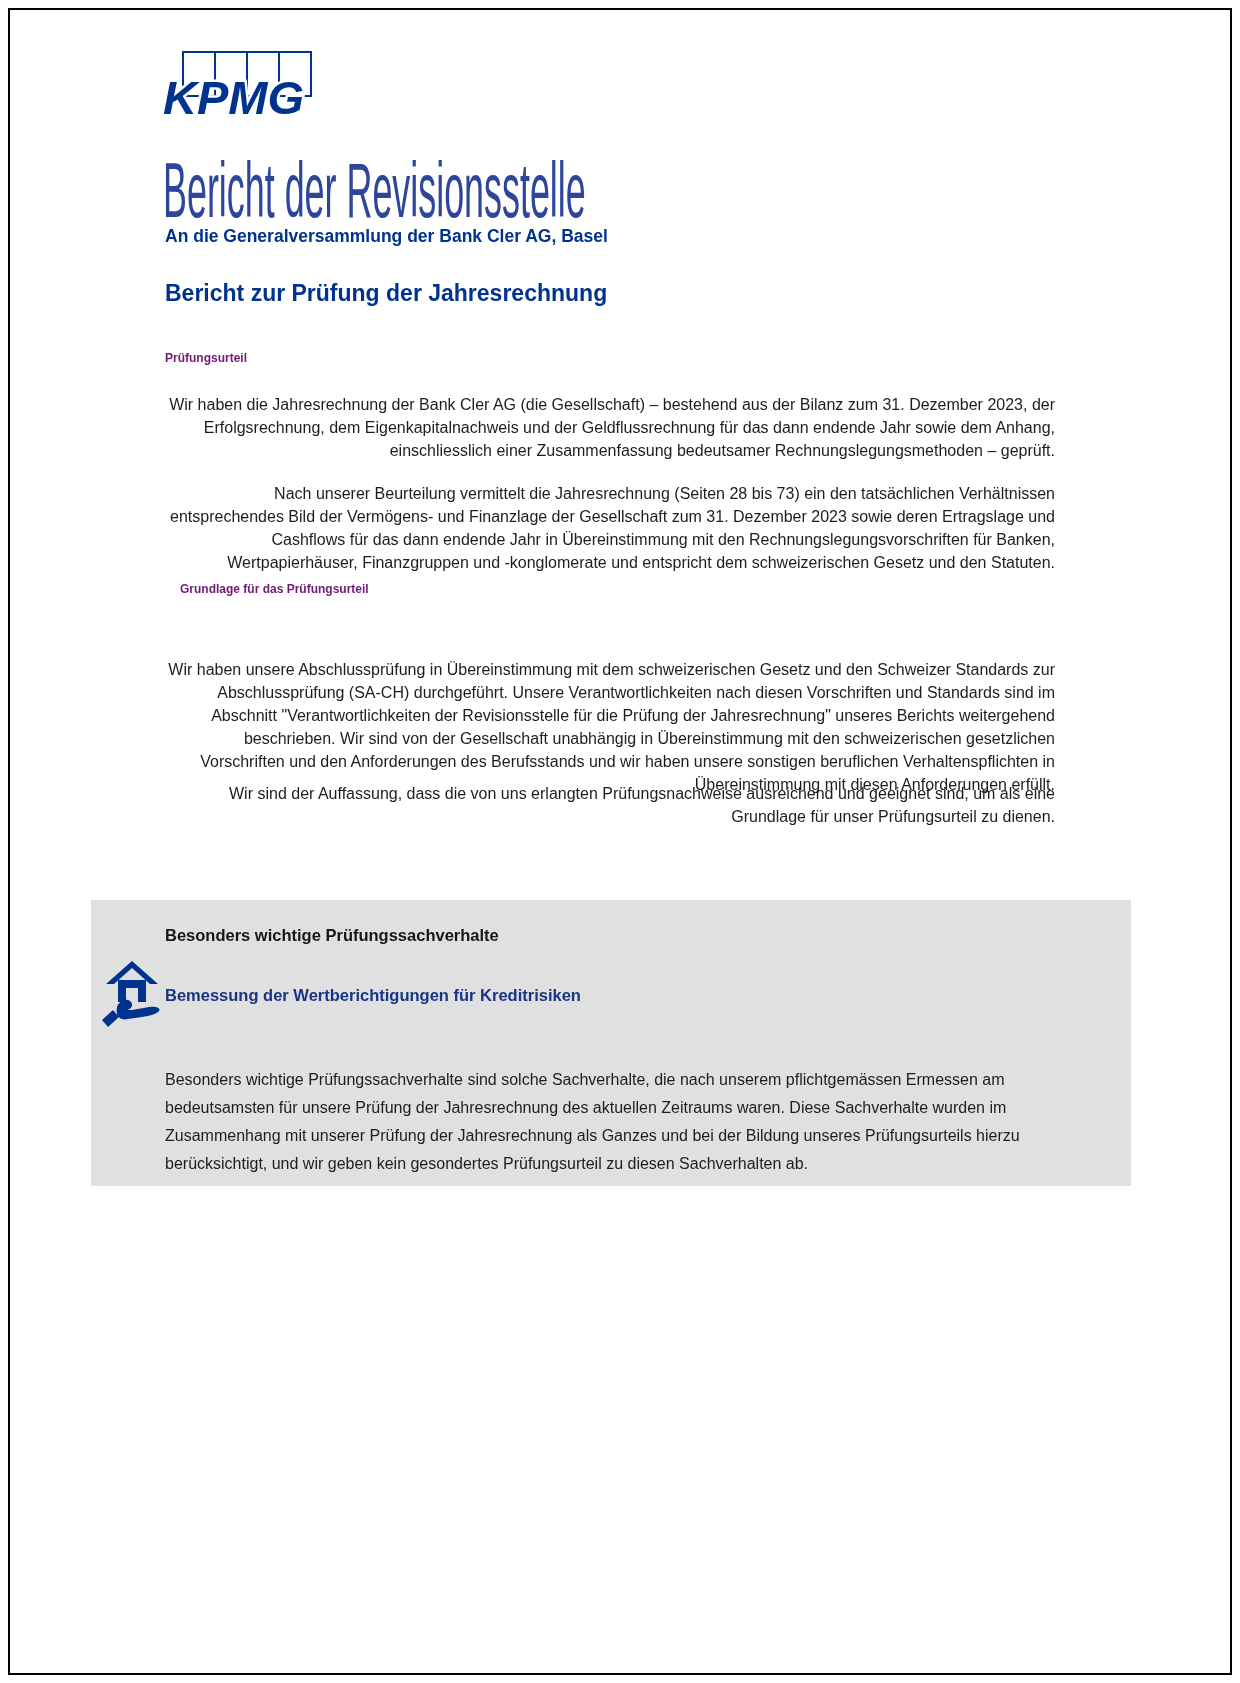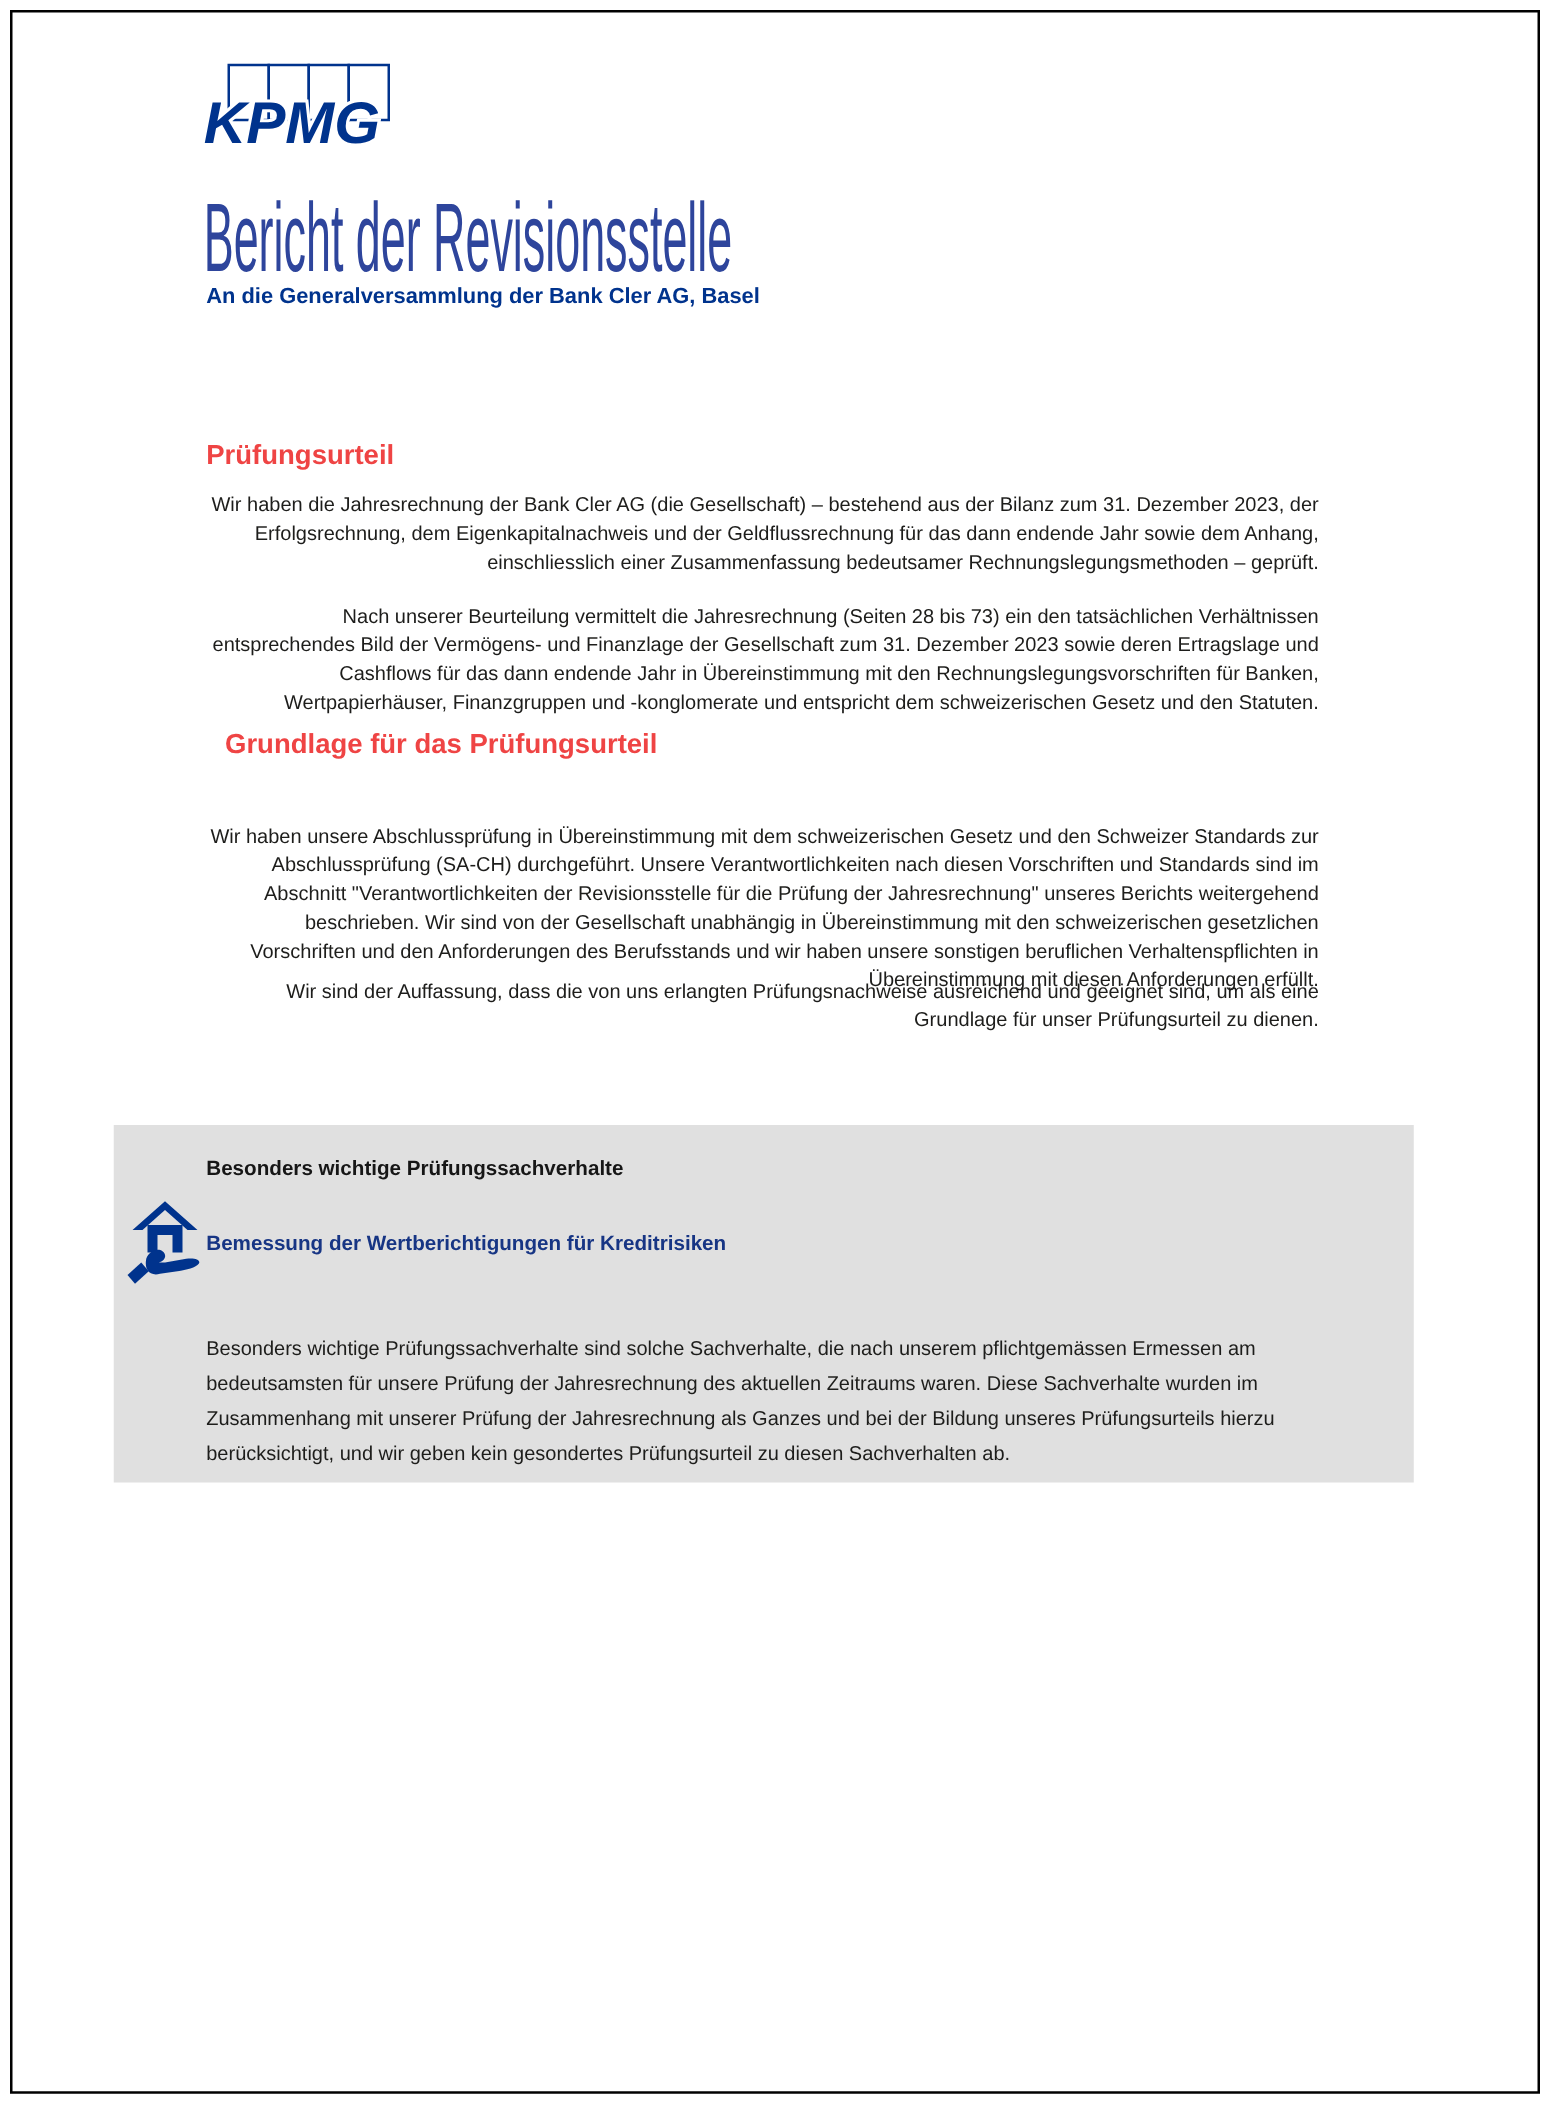--- a/index.html
+++ b/index.html
@@ -34,21 +34,21 @@
     left:165px;top:226px;
     font-size:17.5px;font-weight:bold;
     color:var(--kpmg-blue,#00338D);
   }
   .h2{
     left:165px;top:280px;
     font-size:23px;font-weight:bold;
     color:var(--kpmg-blue,#00338D);
   }
   .h3{
-    font-size:22px;font-weight:bold;color:#ef4444;
+    font-size:12px;font-weight:bold;color:#701a75;
   }
   .h3a{left:165px;top:351px;}
   .h3b{left:180px;top:582px;}
   .para{
     left:165px;width:890px;
     font-size:16px;line-height:23px;text-align:right;
   }
   .p1{top:393px;}
   .p2{top:482px;}
   .p3{top:622px;margin-top:36px;}
@@ -86,20 +86,21 @@
         <rect x="84" y="2" width="32" height="44"></rect>
         <rect x="116" y="2" width="32" height="44"></rect>
       </g>
       <text x="0" y="64" font-family="Liberation Sans, sans-serif" font-size="47" font-weight="bold" font-style="italic" fill="#00338D" stroke="#ffffff" stroke-width="5" paint-order="stroke">KPMG</text>
     </svg>
   </div>
 
   <div class="abs doc-title">Bericht der Revisionsstelle</div>
   <div class="abs doc-subtitle">An die Generalversammlung der Bank Cler AG, Basel</div>
 
+  <div class="abs h2">Bericht zur Prüfung der Jahresrechnung</div>
 
   <div class="abs h3 h3a">Prüfungsurteil</div>
   <div class="abs para p1">Wir haben die Jahresrechnung der Bank Cler AG (die Gesellschaft) – bestehend aus der Bilanz zum 31. Dezember 2023, der Erfolgsrechnung, dem Eigenkapitalnachweis und der Geldflussrechnung für das dann endende Jahr sowie dem Anhang, einschliesslich einer Zusammenfassung bedeutsamer Rechnungslegungsmethoden – geprüft.</div>
   <div class="abs para p2">Nach unserer Beurteilung vermittelt die Jahresrechnung (Seiten 28 bis 73) ein den tatsächlichen Verhältnissen entsprechendes Bild der Vermögens- und Finanzlage der Gesellschaft zum 31. Dezember 2023 sowie deren Ertragslage und Cashflows für das dann endende Jahr in Übereinstimmung mit den Rechnungslegungsvorschriften für Banken, Wertpapierhäuser, Finanzgruppen und -konglomerate und entspricht dem schweizerischen Gesetz und den Statuten.</div>
 
   <div class="abs h3 h3b">Grundlage für das Prüfungsurteil</div>
   <div class="abs para p3">Wir haben unsere Abschlussprüfung in Übereinstimmung mit dem schweizerischen Gesetz und den Schweizer Standards zur Abschlussprüfung (SA-CH) durchgeführt. Unsere Verantwortlichkeiten nach diesen Vorschriften und Standards sind im Abschnitt "Verantwortlichkeiten der Revisionsstelle für die Prüfung der Jahresrechnung" unseres Berichts weitergehend beschrieben. Wir sind von der Gesellschaft unabhängig in Übereinstimmung mit den schweizerischen gesetzlichen Vorschriften und den Anforderungen des Berufsstands und wir haben unsere sonstigen beruflichen Verhaltenspflichten in Übereinstimmung mit diesen Anforderungen erfüllt.</div>
   <div class="abs para p4">Wir sind der Auffassung, dass die von uns erlangten Prüfungsnachweise ausreichend und geeignet sind, um als eine Grundlage für unser Prüfungsurteil zu dienen.</div>
 
   <div class="abs graybox">

